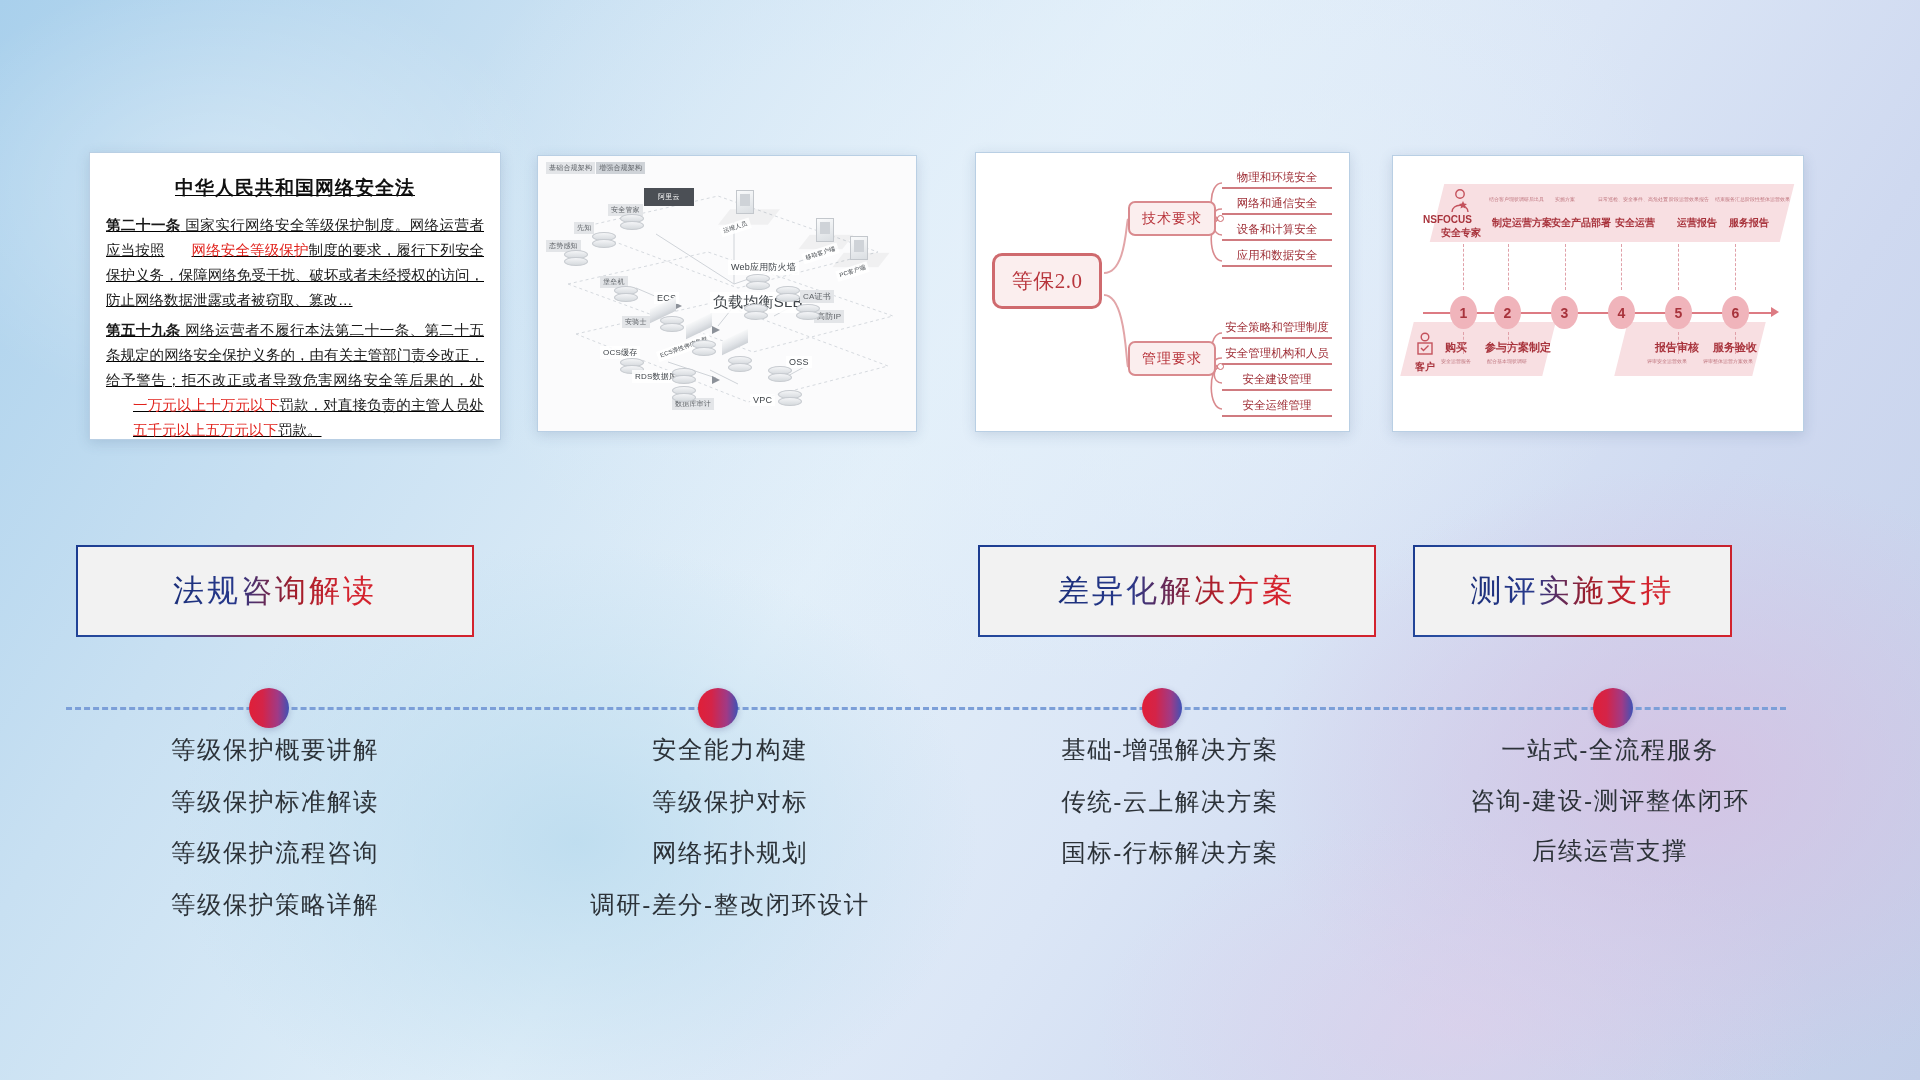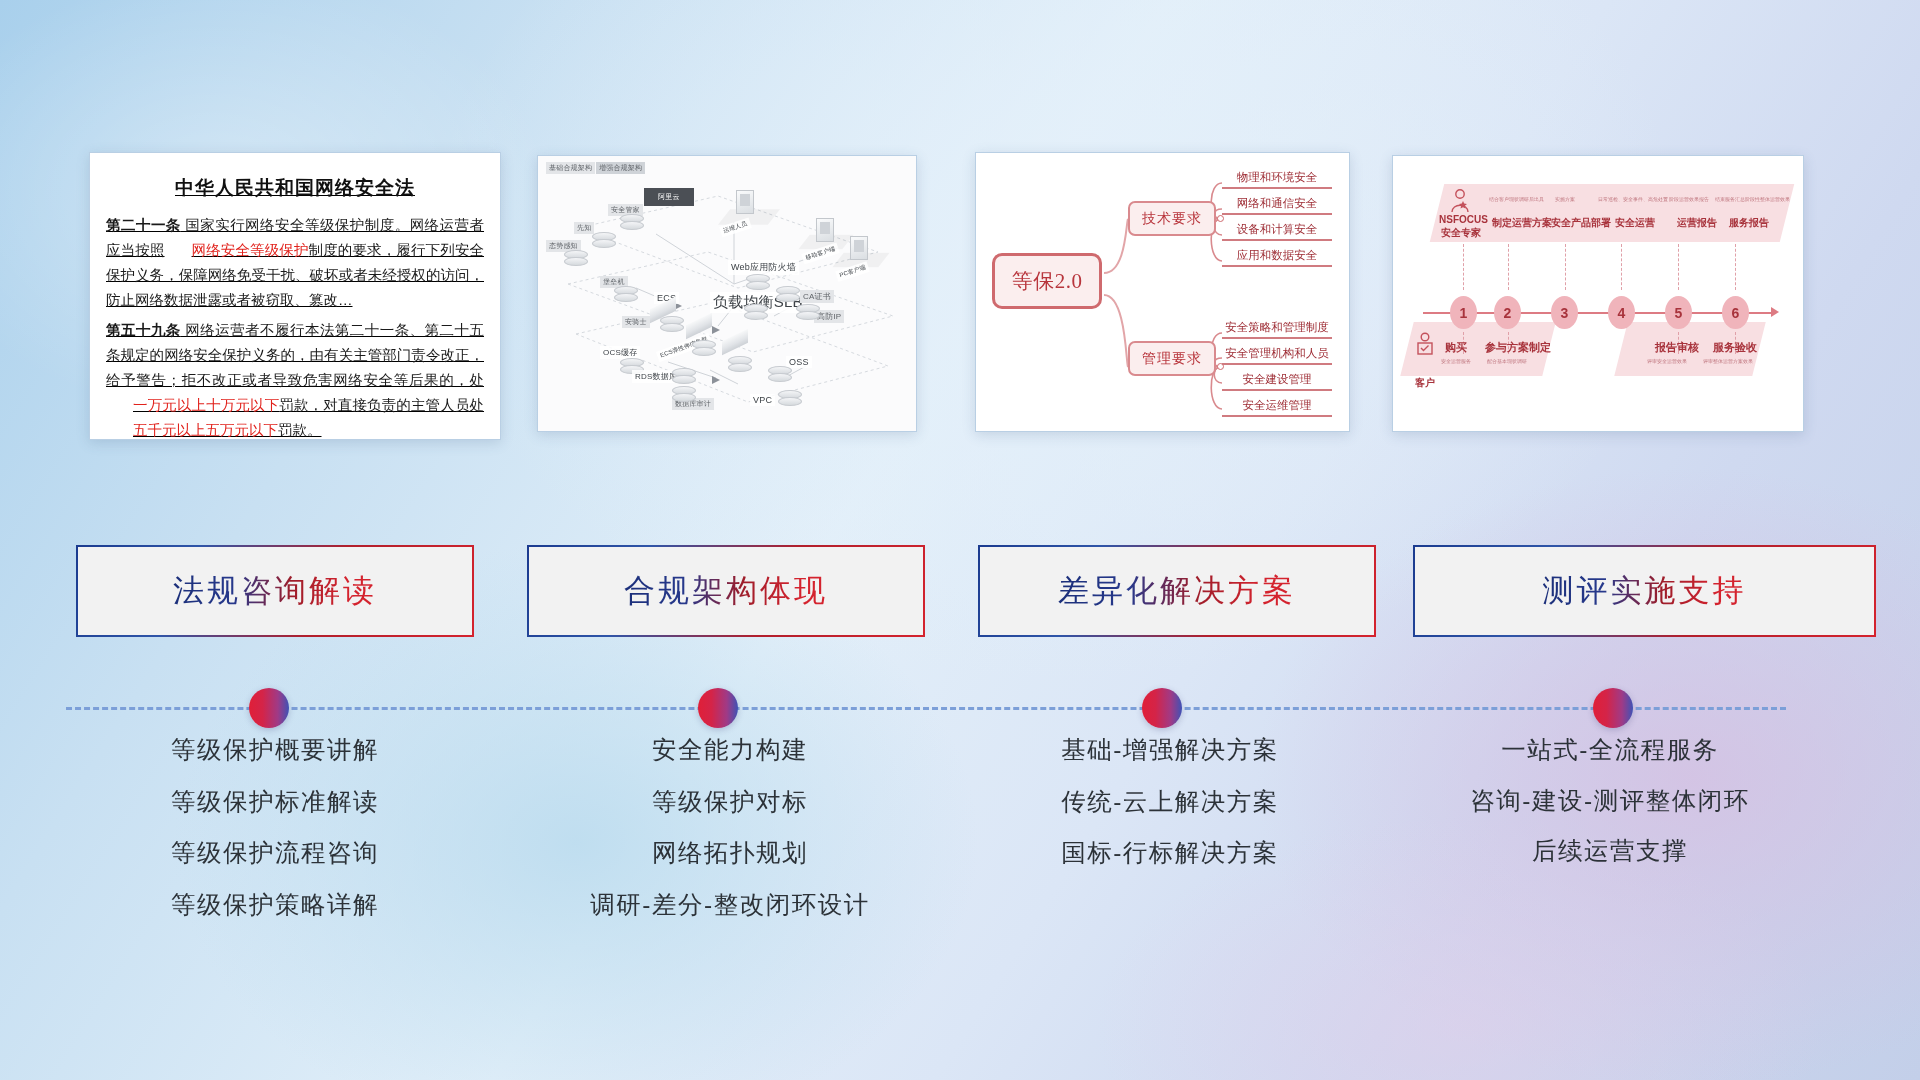--- a/index.html
+++ b/index.html
@@ -135,21 +135,21 @@
   }
   .title-box span {
     font-size: 31px; font-weight: 500; letter-spacing: 3px;
     background: linear-gradient(90deg, #1b2f7a 0%, #27398c 30%, #9d1d2a 58%, #d4232e 85%);
     -webkit-background-clip: text; background-clip: text;
     -webkit-text-fill-color: transparent; color: transparent;
   }
   .tb-1 { left: 76px;   width: 398px; }
   .tb-2 { left: 527px;  width: 398px; }
   .tb-3 { left: 978px;  width: 398px; }
-  .tb-4 { left: 1413px; width: 463px; }
+  .tb-4 { left: 1413px; width: 319px; }
 
   
   .timeline { position: absolute; left: 0; top: 688px; width: 1920px; height: 40px; }
   .tl-line {
     position: absolute; left: 66px; top: 19px; width: 1720px; height: 0;
     border-top: 3px dashed #7c9fd8;
   }
   .tl-dot {
     position: absolute; top: 0; width: 40px; height: 40px; border-radius: 50%;
     background: linear-gradient(90deg, #e01f38 0%, #d42448 34%, #a03a86 72%, #3f52b5 100%);
@@ -383,21 +383,21 @@
 
       <div class="ns-band" style="left:44px;top:28px;width:350px;height:58px"></div>
       <div class="ns-band" style="left:14px;top:166px;width:142px;height:54px"></div>
       <div class="ns-band" style="left:228px;top:166px;width:138px;height:54px"></div>
 
       <svg class="ns-icon" style="left:56px;top:32px" width="22" height="26" viewBox="0 0 22 26">
         <circle cx="11" cy="6" r="4.2" fill="none" stroke="#c4525c" stroke-width="1.4"></circle>
         <path d="M3 24 C3 15, 19 15, 19 24" fill="none" stroke="#c4525c" stroke-width="1.4"></path>
         <path d="M14 13 l1.2 2.6 2.8 .3 -2.1 1.9 .6 2.8 -2.5-1.4 -2.5 1.4 .6-2.8 -2.1-1.9 2.8-.3z" fill="#c4525c"></path>
       </svg>
-      <div class="ns-lbl" style="left:46px;top:58px;text-align:left;width:44px">NSFOCUS</div>
+      <div class="ns-lbl" style="left:30px;top:58px;text-align:left;width:44px">NSFOCUS</div>
       <div class="ns-lbl" style="left:46px;top:70px;text-align:center;width:44px">安全专家</div>
 
       <div class="ns-sub" style="left:96px;top:40px">结合客户现状调研后出具</div>
       <div class="ns-lbl" style="left:99px;top:60px">制定运营方案</div>
       <div class="ns-sub" style="left:162px;top:40px">实施方案</div>
       <div class="ns-lbl" style="left:158px;top:60px">安全产品部署</div>
       <div class="ns-sub" style="left:205px;top:40px">日常巡检、安全事件、高危处置</div>
       <div class="ns-lbl" style="left:222px;top:60px">安全运营</div>
       <div class="ns-sub" style="left:276px;top:40px">阶段运营效果报告</div>
       <div class="ns-lbl" style="left:284px;top:60px">运营报告</div>
@@ -424,42 +424,39 @@
       <div class="ns-dash" style="left:70px;top:176px;height:22px"></div>
       <div class="ns-dash" style="left:115px;top:176px;height:22px"></div>
       <div class="ns-dash" style="left:285px;top:176px;height:22px"></div>
       <div class="ns-dash" style="left:342px;top:176px;height:22px"></div>
 
       <svg class="ns-icon" style="left:22px;top:176px" width="20" height="26" viewBox="0 0 20 26">
         <circle cx="10" cy="5" r="3.8" fill="none" stroke="#c4525c" stroke-width="1.4"></circle>
         <rect x="3" y="11" width="14" height="11" fill="none" stroke="#c4525c" stroke-width="1.4"></rect>
         <path d="M6 16 l2.5 2.6 5-5" fill="none" stroke="#c4525c" stroke-width="1.4"></path>
       </svg>
-      <div class="ns-lbl" style="left:22px;top:220px">客户</div>
+      <div class="ns-lbl" style="left:22px;top:204px">客户</div>
 
       <div class="ns-lbl" style="left:52px;top:184px;font-size:11px">购买</div>
       <div class="ns-sub" style="left:48px;top:202px">安全运营服务</div>
       <div class="ns-lbl" style="left:92px;top:184px;font-size:11px">参与方案制定</div>
       <div class="ns-sub" style="left:94px;top:202px">配合基本现状调研</div>
       <div class="ns-lbl" style="left:262px;top:184px;font-size:11px">报告审核</div>
       <div class="ns-sub" style="left:254px;top:202px">评审安全运营效果</div>
       <div class="ns-lbl" style="left:320px;top:184px;font-size:11px">服务验收</div>
       <div class="ns-sub" style="left:310px;top:202px">评审整体运营方案效果</div>
     </div>
   </div>
 
 </div>
 
 <div class="titles">
   <div class="title-box tb-1">
     <span>法规咨询解读</span>
   </div>
-  <div class="title-box tb-2">
-    <span>合规架构体现</span>
-  </div>
   <div class="title-box tb-3">
     <span>差异化解决方案</span>
   </div>
   <div class="title-box tb-4">
     <span>测评实施支持</span>
   </div>
 </div>
 
 <div class="timeline">
   <div class="tl-line"></div>

